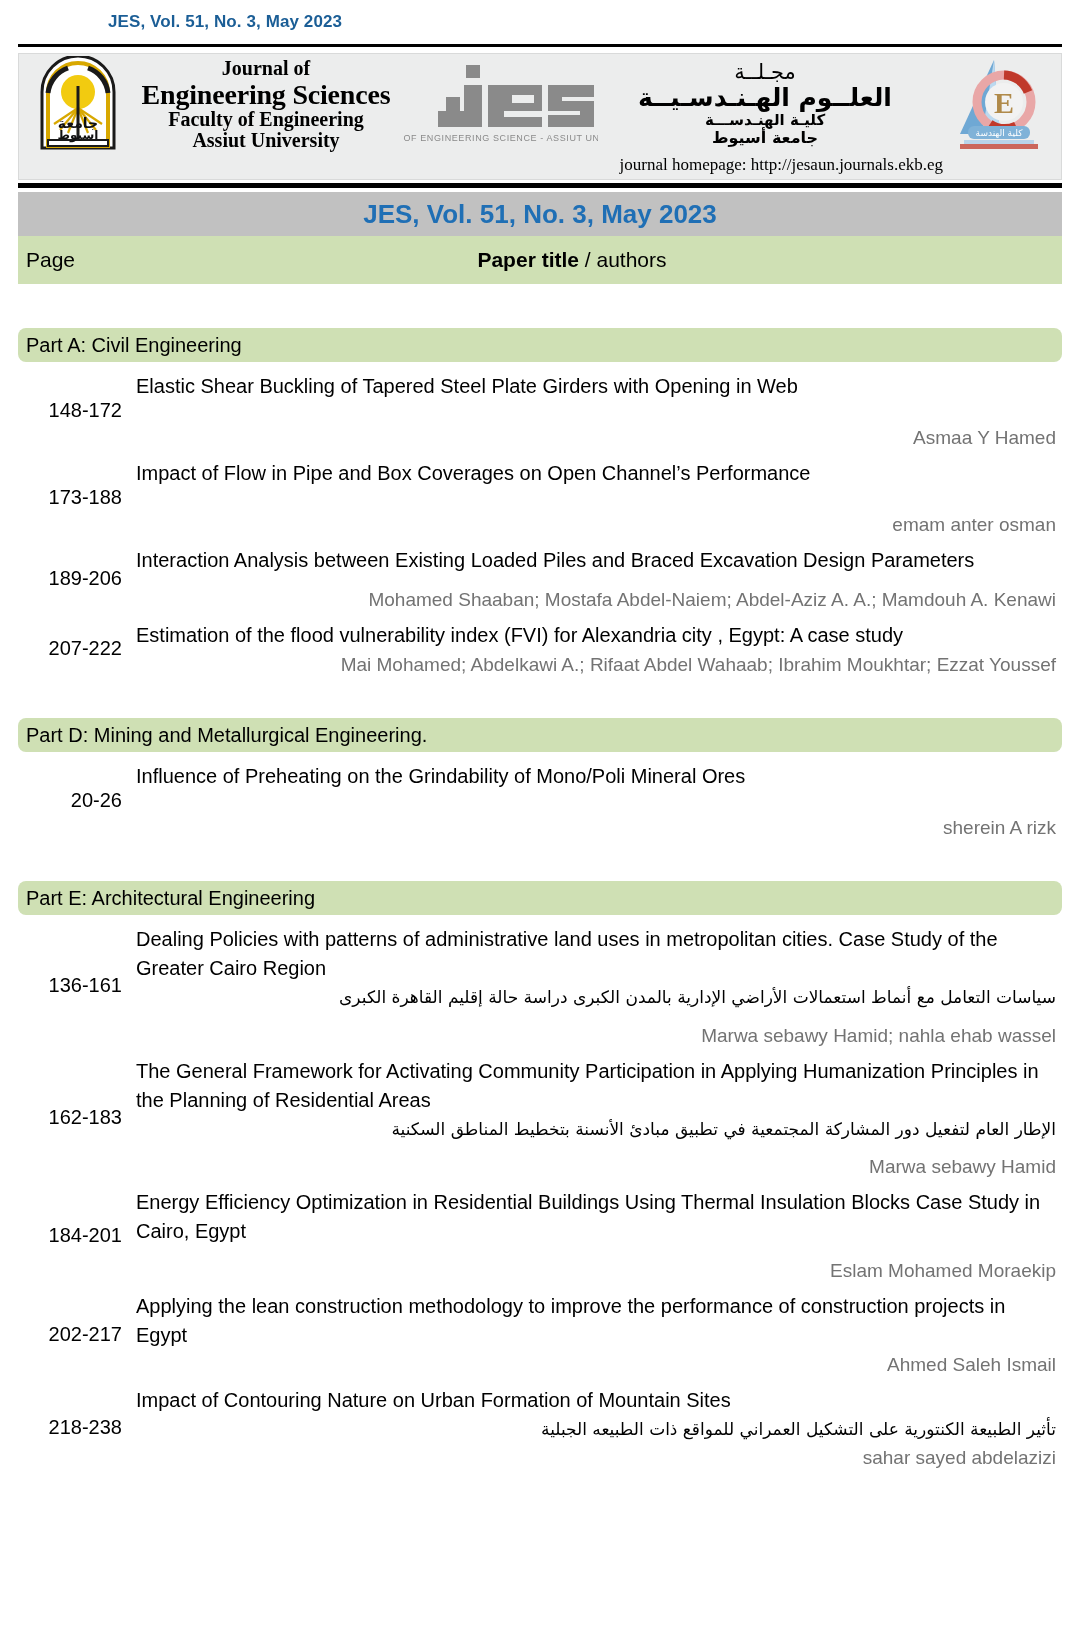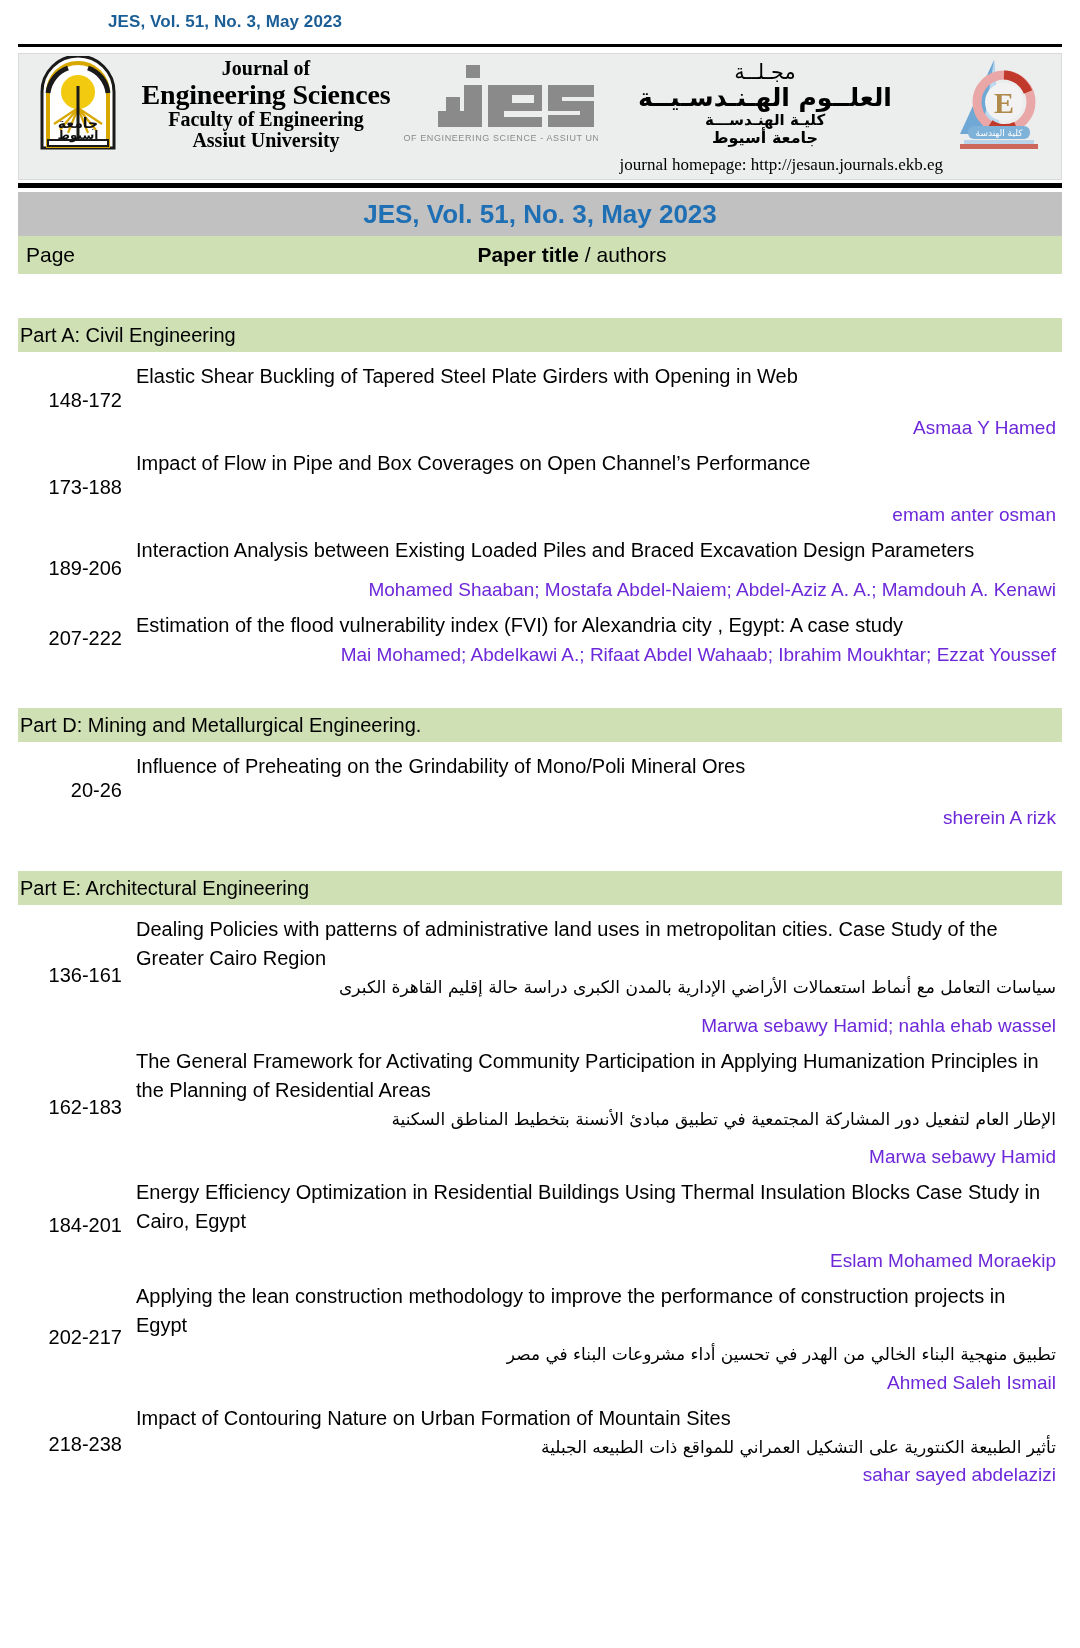--- a/index.html
+++ b/index.html
@@ -133,21 +133,21 @@
   .issue-band-text {
     color: #1f6fb5;
     font-size: 26px;
     font-weight: bold;
   }
 
   
   .colhead-band {
     margin: 0 18px 0 18px;
     background: #cfe0b4;
-    height: 38px;
+    height: 48px;
     display: flex;
     align-items: center;
     position: relative;
   }
   .colhead-page {
     position: absolute;
     left: 8px;
     font-size: 21px;
   }
   .colhead-title {
@@ -160,23 +160,24 @@
   .colhead-title span { font-weight: normal; }
 
   
   .content { margin: 0 18px; }
 
   .part-band {
     background: #cfe0b4;
     height: 34px;
     display: flex;
     align-items: center;
-    padding-left: 2px;
+    padding-left: 8px;
     font-size: 20px;
     margin-top: 42px;
+    border-radius: 8px;
   }
   .part-band.first { margin-top: 44px; }
 
   .entry {
     display: flex;
     align-items: flex-start;
     margin-top: 10px;
   }
   .entry-pages {
     flex: 0 0 118px;
@@ -197,21 +198,21 @@
     direction: rtl;
     text-align: right;
     font-family: "DejaVu Sans", sans-serif;
     font-size: 17px;
     line-height: 1.5;
     margin-top: 2px;
   }
   .entry-authors {
     text-align: right;
     font-size: 19px;
-    color: #6d28d9;
+    color: #737373;
     margin-top: 4px;
   }
   .entry-authors.tall { margin-top: 26px; }
   .entry-authors.mid  { margin-top: 14px; }
 
   
   .entry.vcenter { align-items: center; }
 
   
   .assiut-svg, .jes-svg, .eng-svg { display: block; }
@@ -373,21 +374,20 @@
         <div class="entry-pages">184-201</div>
         <div class="entry-body">
           <div class="entry-title">Energy Efficiency Optimization in Residential Buildings Using Thermal Insulation Blocks Case Study in Cairo, Egypt</div>
           <div class="entry-authors mid">Eslam Mohamed Moraekip</div>
         </div>
       </div>
       <div class="entry vcenter">
         <div class="entry-pages">202-217</div>
         <div class="entry-body">
           <div class="entry-title">Applying the lean construction methodology to improve the performance of construction projects in Egypt</div>
-          <div class="entry-arabic">تطبيق منهجية البناء الخالي من الهدر في تحسين أداء مشروعات البناء في مصر</div>
           <div class="entry-authors">Ahmed Saleh Ismail</div>
         </div>
       </div>
       <div class="entry vcenter">
         <div class="entry-pages">218-238</div>
         <div class="entry-body">
           <div class="entry-title">Impact of Contouring Nature on Urban Formation of Mountain Sites</div>
           <div class="entry-arabic">تأثير الطبيعة الكنتورية على التشكيل العمراني للمواقع ذات الطبيعه الجبلية</div>
           <div class="entry-authors">sahar sayed abdelazizi</div>
         </div>

